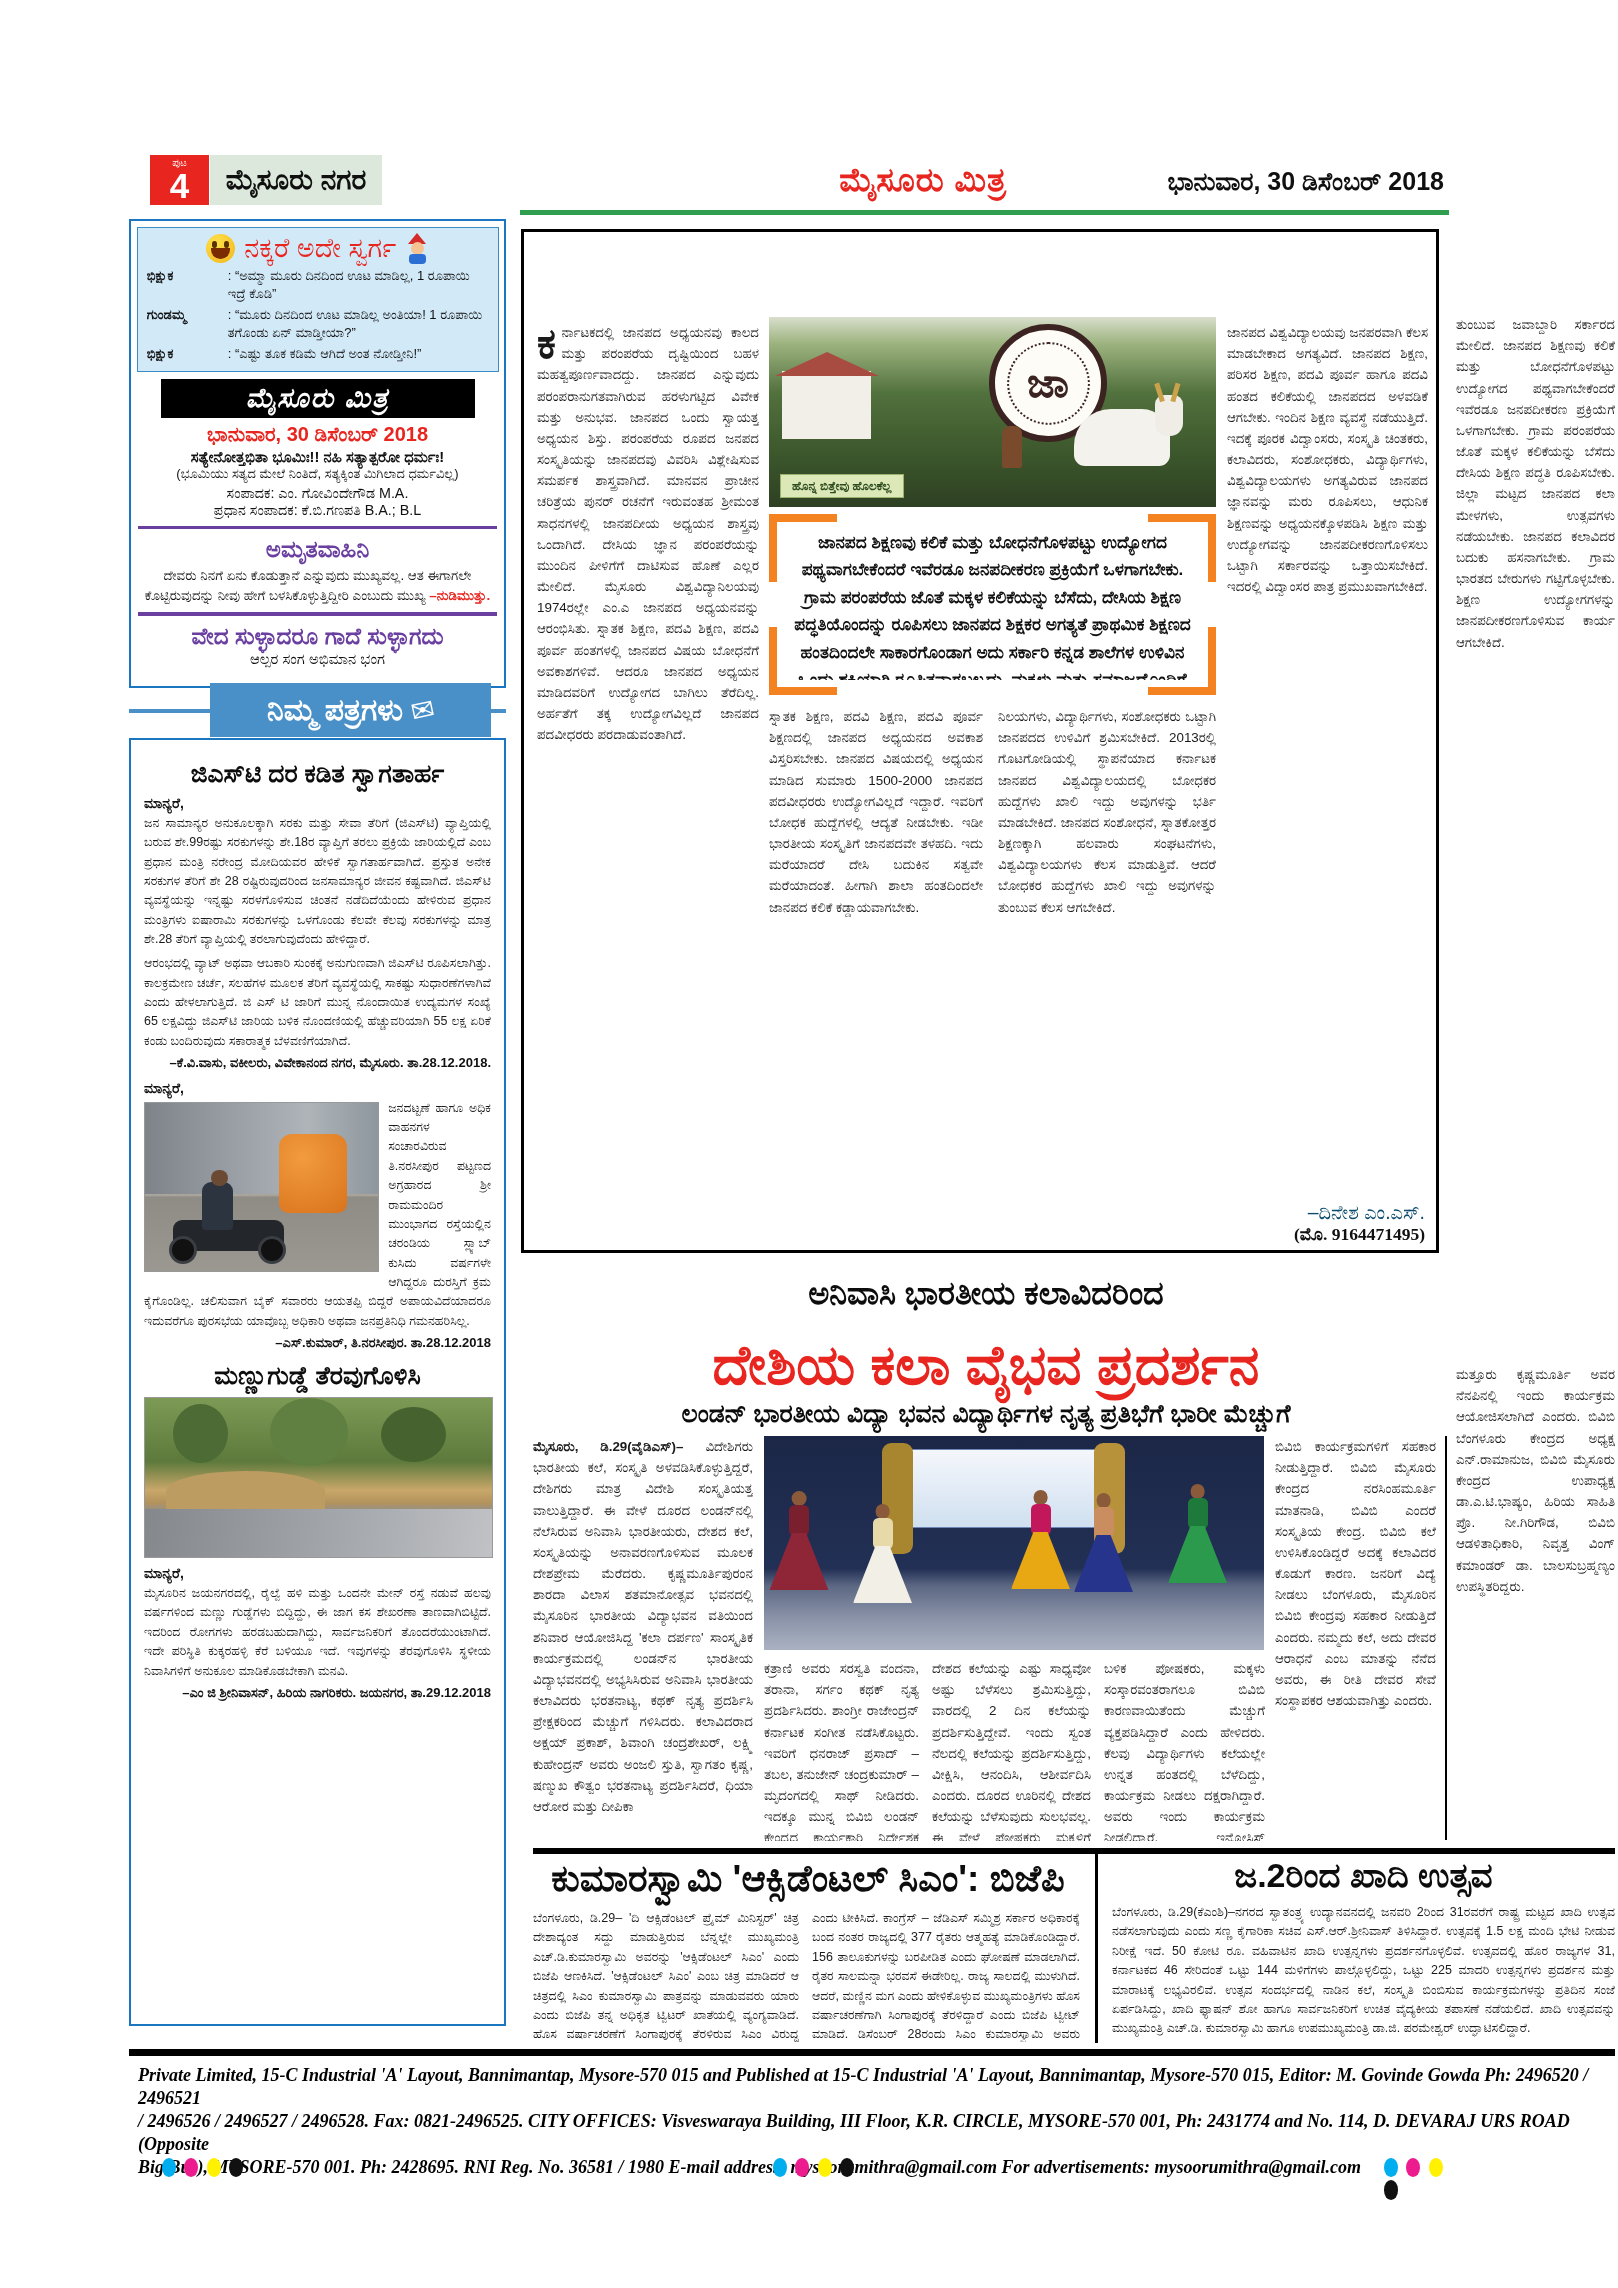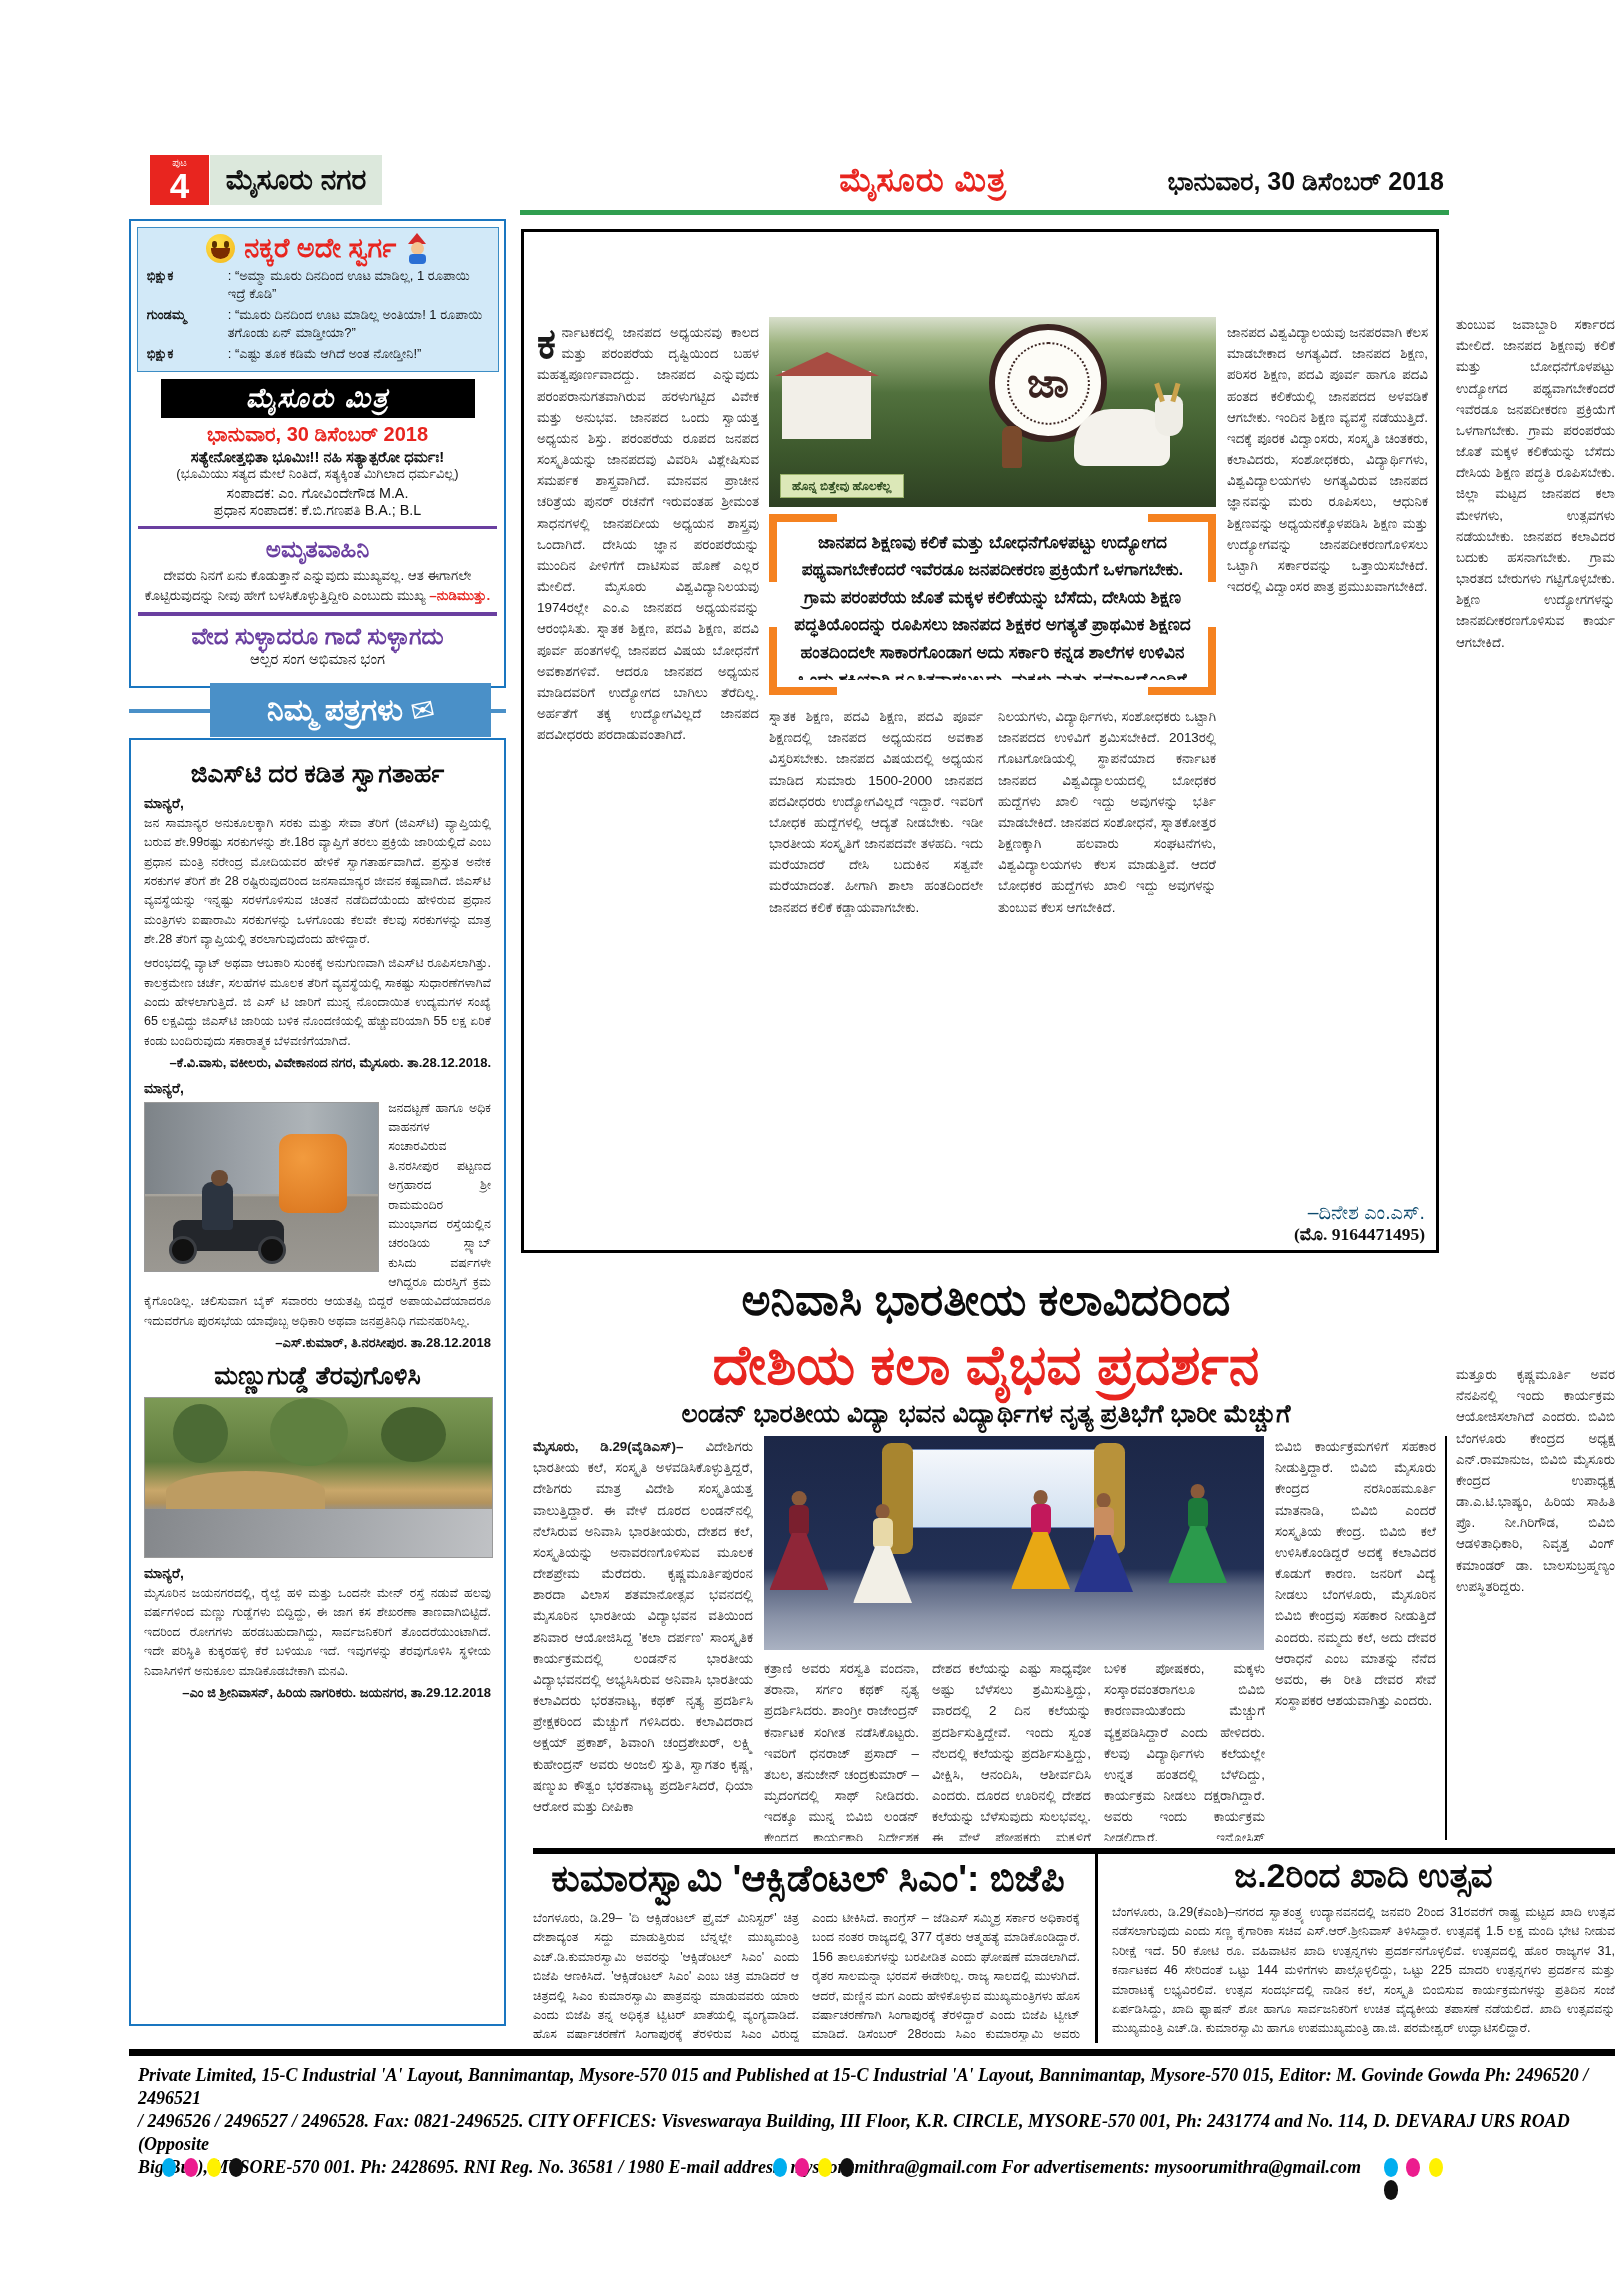--- a/index.html
+++ b/index.html
@@ -17,21 +17,21 @@
   .rule-v{position:absolute;background:#000;width:2.8px;}
   .rule-h{position:absolute;background:#000;height:5.5px;}
   
   .pgbox{background:#e8251f;color:#fff;display:flex;flex-direction:column;align-items:center;justify-content:center;}
   .secbox{background:#dce8dc;display:flex;align-items:center;justify-content:center;font-weight:bold;font-size:28px;color:#101010;}
   .mast{color:#e8251f;font-weight:bold;font-size:33px;letter-spacing:0.9px;}
   .hdate{font-weight:bold;font-size:25px;color:#101010;}
   
   .bluebox{border:2.8px solid #1a76c0;background:#fff;}
   .jokebox{border:1.8px solid #3c8dc5;background:#d2e9f8;padding:5.5px 9.2px 7.4px;}
-  .joketitle{color:#e8251f;font-weight:bold;font-size:27px;display:flex;align-items:center;justify-content:center;gap:9.2px;}
+  .joketitle{color:#e8251f;font-weight:normal;font-size:27px;display:flex;align-items:center;justify-content:center;gap:9.2px;}
   .jrow{display:flex;font-size:13px;line-height:1.4;margin-top:2.8px;}
   .jspeaker{width:81px;font-weight:bold;flex:none;}
   .brandbar{background:#000;color:#fff;font-weight:bold;font-style:italic;font-size:27px;display:flex;align-items:center;justify-content:center;letter-spacing:1.8px;}
   .reddate{color:#e8251f;font-weight:bold;font-size:20px;text-align:center;}
   .motto1{font-weight:bold;font-size:14.8px;text-align:center;}
   .motto2{font-size:13px;text-align:center;}
   .edline{font-size:14.3px;text-align:center;}
   .prule{height:3.7px;background:#6a3fa0;margin:6.5px 1.8px;}
   .purph{color:#6a3fa0;font-weight:bold;font-size:23px;text-align:center;}
   .amrtxt{font-size:13.4px;line-height:1.5;text-align:center;margin-top:2.8px;}
@@ -47,21 +47,21 @@
   .mainbox{border:3.7px solid #000;}
   .mainhead{color:#e8251f;font-weight:bold;font-size:65px;text-align:center;line-height:1.05;}
   .dropcap{float:left;font-size:42px;line-height:.85;font-weight:bold;margin:3.7px 5.5px 0 0;}
   .quote{position:absolute;background:#fff;padding:14.8px 24px;}
   .quotetxt{font-weight:bold;font-size:17px;line-height:1.62;text-align:center;color:#111;}
   .qc{position:absolute;width:68px;height:68px;}
   .qc i{position:absolute;background:#f58220;display:block;}
   .byline{color:#0c4a6e;font-weight:normal;font-size:19.4px;text-align:right;}
   .byphone{color:#111;font-weight:bold;font-size:17.5px;text-align:right;font-family:"Liberation Serif",serif;}
   
-  .dkick{font-weight:bold;font-size:44px;text-align:center;color:#0d0d0d;}
+  .dkick{font-weight:bold;font-size:32px;text-align:center;color:#0d0d0d;}
   .dhead{font-weight:bold;font-size:55px;text-align:center;color:#e8251f;}
   .dsub{font-weight:bold;font-size:25px;text-align:center;color:#0d0d0d;}
   
   .bhead{font-weight:bold;font-size:37px;text-align:center;color:#0d0d0d;line-height:1.1;}
   
   .fline{font-family:"Liberation Serif",serif;font-style:italic;font-weight:bold;font-size:18px;line-height:1.28;color:#000;}
   .dot{width:14px;height:19.4px;border-radius:50%;display:inline-block;margin-right:8.3px;}
   
   .ph{position:absolute;}
   .smiley{width:29.5px;height:29.5px;border-radius:50%;background:radial-gradient(circle at 35% 30%,#ffe24a,#f2b51c);position:relative;flex:none;}

